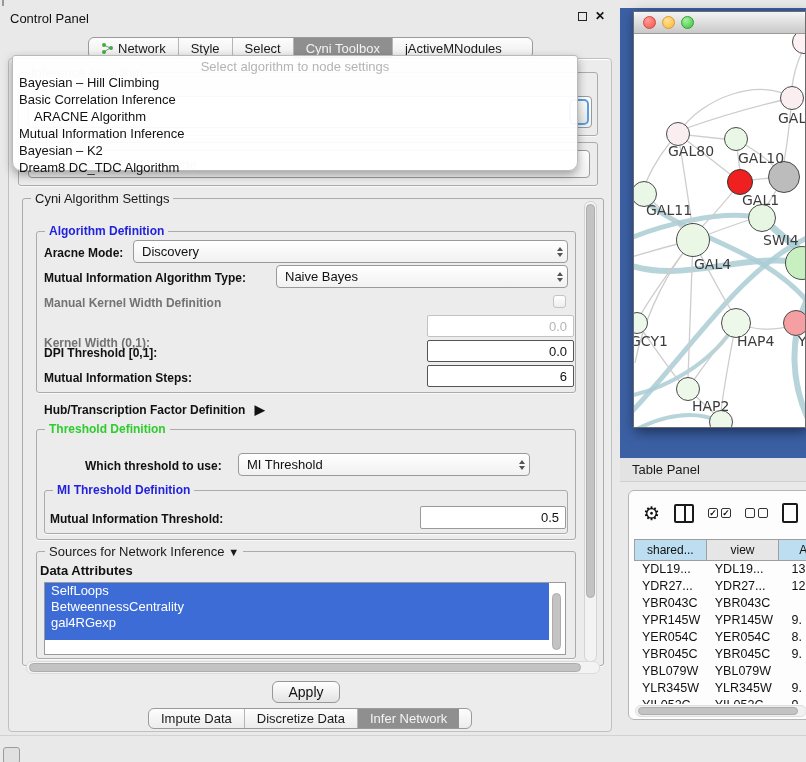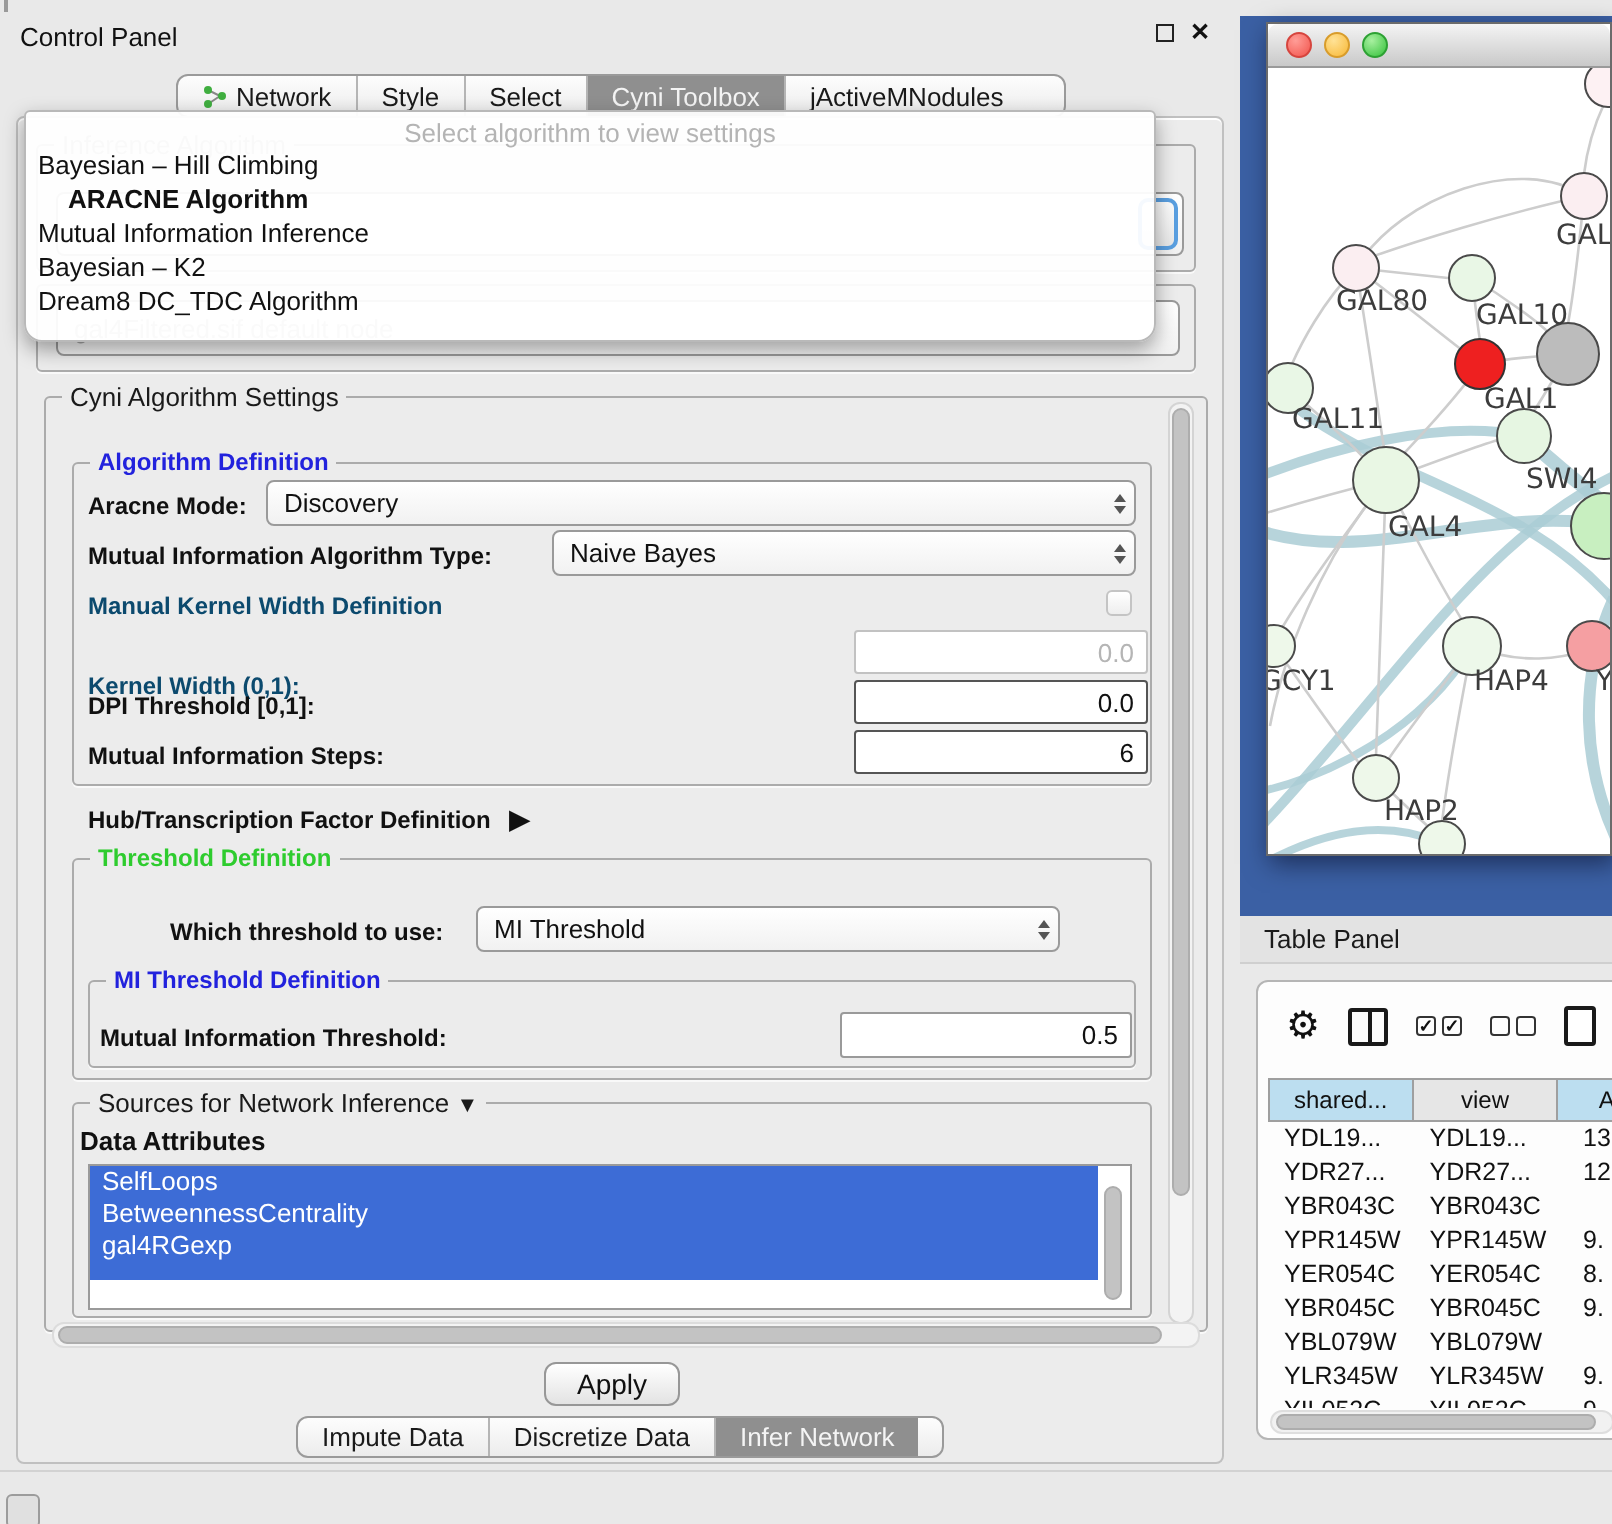--- a/index.html
+++ b/index.html
@@ -22,41 +22,41 @@
   .inner-panel { background:#ececec; border:1px solid #c0c0c0; border-radius:4px; box-shadow:inset 0 1px 0 #fff; }
 
   
   .groupbox { border:1px solid #ababab; border-radius:3px; box-shadow:0 1px 0 rgba(255,255,255,.7); }
   .gtitle { position:absolute; top:-8px; left:8px; background:#ececec; padding:0 4px; font-size:12px; font-weight:bold; white-space:nowrap; }
   .gtitle.black { color:#1a1a1a; font-weight:normal; font-size:13px; }
   .gtitle.blue  { color:#2222dd; }
   .gtitle.green { color:#2ecc2e; }
 
   .lbl  { font-size:12px; font-weight:bold; color:#111; white-space:nowrap; }
-  .lbl-dis { font-size:12px; font-weight:bold; color:#0c4a6e; white-space:nowrap; }
+  .lbl-dis { font-size:12px; font-weight:bold; color:#737373; white-space:nowrap; }
 
   .combo { background:linear-gradient(#ffffff,#f1f1f1); border:1px solid #9a9a9a; border-radius:4px; font-size:13px; color:#111; display:flex; align-items:center; padding:0 8px; }
   .combo .spin { position:absolute; right:4px; top:50%; transform:translateY(-50%); display:flex; flex-direction:column; gap:2px; }
   .tri-up   { width:0; height:0; border-left:3.5px solid transparent; border-right:3.5px solid transparent; border-bottom:4.5px solid #555; }
   .tri-down { width:0; height:0; border-left:3.5px solid transparent; border-right:3.5px solid transparent; border-top:4.5px solid #555; }
 
   .field { background:#fff; border:1px solid #555; border-radius:2px; font-size:13px; color:#111; text-align:right; padding:0 6px; display:flex; align-items:center; justify-content:flex-end; }
   .field.dis { border:1px solid #c2c2c2; color:#b5b5b5; }
 
   .checkbox { width:13px; height:13px; border:1px solid #c4c4c4; border-radius:3px; background:linear-gradient(#fff,#eee); }
 
   
   .sb-track-v { background:#f3f3f3; border:1px solid #d4d4d4; border-radius:6px; }
   .sb-thumb { background:#c3c3c3; border:1px solid #adadad; border-radius:5px; }
 
   
   .popup { background:rgba(255,255,255,0.94); border:1px solid #b9b9b9; border-radius:3px 3px 9px 9px; box-shadow:0 4px 10px rgba(0,0,0,0.35); }
   .popup .ph { font-size:13px; color:#b4b4b4; text-align:center; padding-top:3px; }
   .popup .mi { font-size:13px; color:#111; padding:1px 6px; line-height:15px; white-space:nowrap; }
-  .popup .mi.bold { font-weight:bold;padding-left:21px; }
+  .popup .mi.bold { font-weight:normal;padding-left:21px; }
 
   
   .attr-list { background:#fff; border:1px solid #9a9a9a; }
   .attr-item { background:#3d6cd6; color:#fff; font-size:13px; line-height:16px; padding:0 6px; white-space:nowrap; }
 
   .btn { background:linear-gradient(#ffffff,#e3e3e3); border:1px solid #979797; border-radius:6px; font-size:14px; color:#111; display:flex; align-items:center; justify-content:center; }
 
   
   .desktop { background:#3b60a4; }
   .net-window { background:#fff; border:1px solid #6b6b6b; box-shadow:2px 4px 12px rgba(0,0,20,0.5); }
@@ -123,22 +123,23 @@
     </div>
     <div class="abs combo" style="left:28px;top:96px;width:564px;height:32px;">
       <div class="abs" style="right:2px;top:2px;width:20px;height:26px;border:2.5px solid #5a9fe0;border-radius:5px;background:linear-gradient(#fdfdfd,#e8e8e8);"></div>
     </div>
     <div class="abs groupbox" style="left:18px;top:142px;width:580px;height:44px;background:#ececec;"></div>
     <div class="abs combo" style="left:28px;top:150px;width:562px;height:28px;color:#a8a8a8;">
       <span>gal4Filtered.sif default node</span>
     </div>
 
     <div class="abs popup" style="left:12px;top:55px;width:566px;height:116px;">
-      <div class="ph">Select algorithm to view settings</div>
+      <div class="ph">Select algorithm to node settings</div>
       <div class="mi">Bayesian – Hill Climbing</div>
+      <div class="mi">Basic Correlation Inference</div>
       <div class="mi bold">ARACNE Algorithm</div>
       <div class="mi">Mutual Information Inference</div>
       <div class="mi">Bayesian – K2</div>
       <div class="mi">Dream8 DC_TDC Algorithm</div>
     </div>
 
     <div class="abs groupbox" style="left:22px;top:198px;width:582px;height:468px;">
       <span class="gtitle black">Cyni Algorithm Settings</span>
     </div>
 

